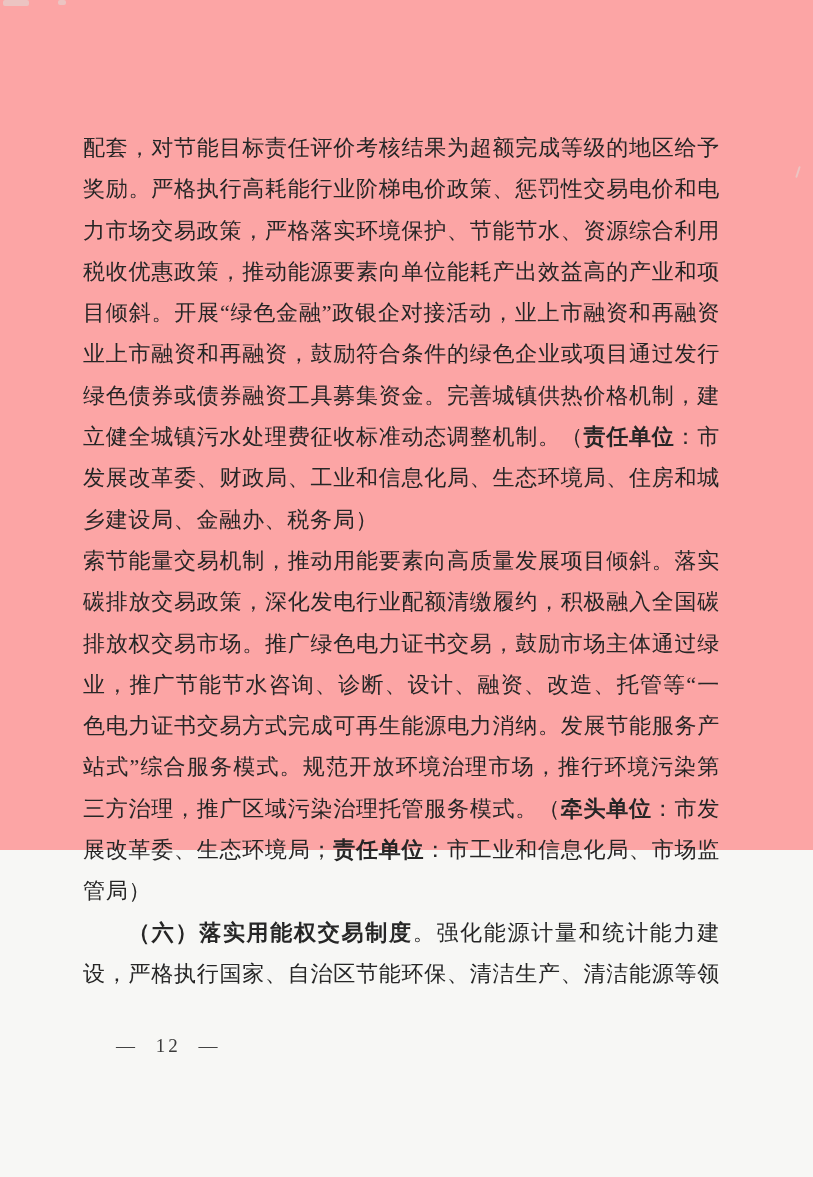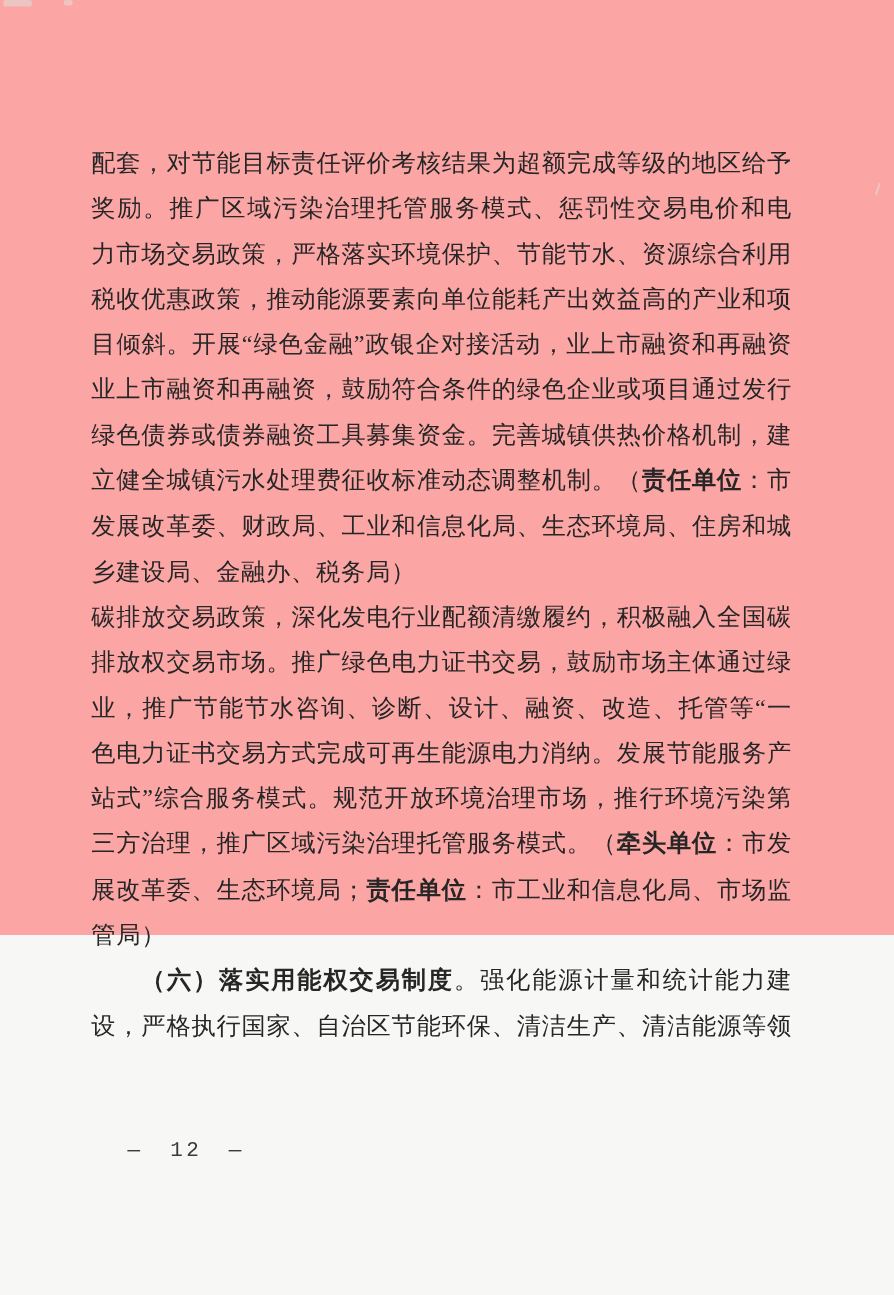--- a/index.html
+++ b/index.html
@@ -58,42 +58,43 @@
     font-weight: 700;
   }
   .page-number {
     position: absolute;
     left: 116px;
     top: 1035px;
     color: #3a3a3a;
     font-size: 19px;
     letter-spacing: 3px;
     word-spacing: 10px;
-    font-family: Liberation Mono, monospace;
+    font-family: Liberation Serif, serif;
   }
 </style>
 </head>
 <body>
 
 <div class="page">
   <div class="scan-artifact artifact-top-left"></div>
   <div class="scan-artifact artifact-top-mid"></div>
   <div class="scan-artifact artifact-right-edge"></div>
 
   <div class="body-text">
       <div class="line justify"><span>配套，对节能目标责任评价考核结果为超额完成等级的地区给予</span></div>
-      <div class="line justify"><span>奖励。推广区域污染治理托管服务模式、惩罚性交易电价和电</span></div>
+      <div class="line justify"><span>奖励。严格执行高耗能行业阶梯电价政策、惩罚性交易电价和电</span></div>
       <div class="line justify"><span>力市场交易政策，严格落实环境保护、节能节水、资源综合利用</span></div>
       <div class="line justify"><span>税收优惠政策，推动能源要素向单位能耗产出效益高的产业和项</span></div>
       <div class="line justify"><span>目倾斜。开展“绿色金融”政银企对接活动，业上市融资和再融资</span></div>
       <div class="line justify"><span>业上市融资和再融资，鼓励符合条件的绿色企业或项目通过发行</span></div>
       <div class="line justify"><span>绿色债券或债券融资工具募集资金。完善城镇供热价格机制，建</span></div>
       <div class="line justify"><span>立健全城镇污水处理费征收标准动态调整机制。（</span><b>责任单位</b><span>：市</span></div>
       <div class="line justify"><span>发展改革委、财政局、工业和信息化局、生态环境局、住房和城</span></div>
       <div class="line"><span>乡建设局、金融办、税务局）</span></div>
+      <div class="line justify"><span>索节能量交易机制，推动用能要素向高质量发展项目倾斜。落实</span></div>
       <div class="line justify"><span>碳排放交易政策，深化发电行业配额清缴履约，积极融入全国碳</span></div>
       <div class="line justify"><span>排放权交易市场。推广绿色电力证书交易，鼓励市场主体通过绿</span></div>
       <div class="line justify"><span>业，推广节能节水咨询、诊断、设计、融资、改造、托管等“一</span></div>
       <div class="line justify"><span>色电力证书交易方式完成可再生能源电力消纳。发展节能服务产</span></div>
       <div class="line justify"><span>站式”综合服务模式。规范开放环境治理市场，推行环境污染第</span></div>
       <div class="line justify"><span>三方治理，推广区域污染治理托管服务模式。（</span><b>牵头单位</b><span>：市发</span></div>
       <div class="line justify"><span>展改革委、生态环境局；</span><b>责任单位</b><span>：市工业和信息化局、市场监</span></div>
       <div class="line"><span>管局）</span></div>
       <div class="line justify indent"><b>（六）落实用能权交易制度</b><span>。强化能源计量和统计能力建</span></div>
       <div class="line justify"><span>设，严格执行国家、自治区节能环保、清洁生产、清洁能源等领</span></div>

